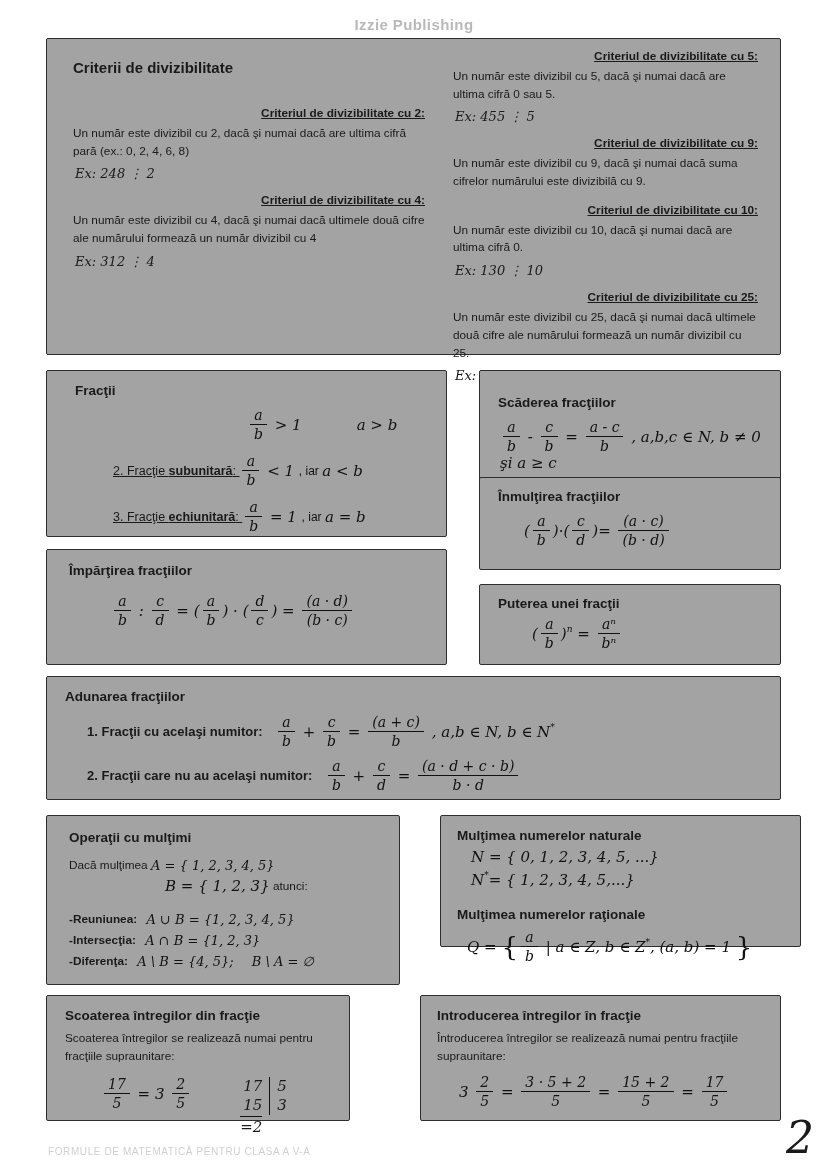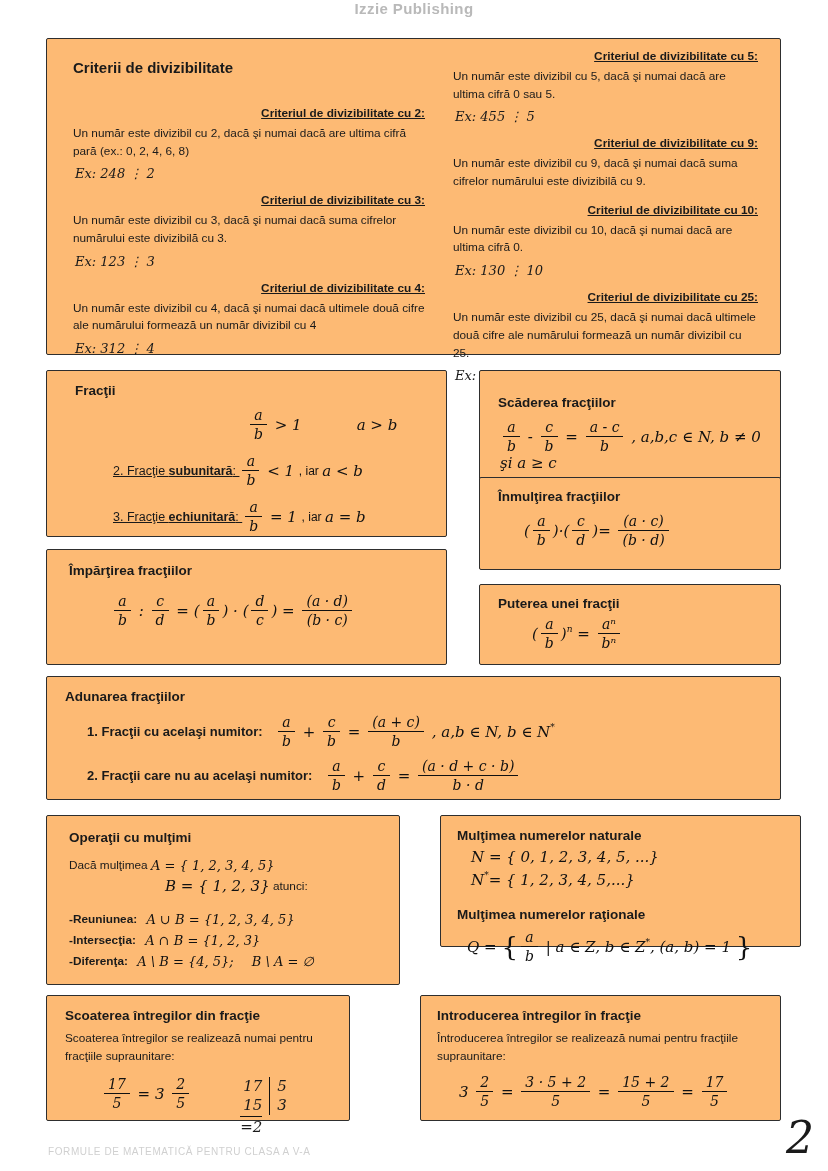--- a/index.html
+++ b/index.html
@@ -1,25 +1,25 @@
 <!DOCTYPE html>
 <html><head>
 <meta charset="utf-8">
 <style>
   html,body { margin:0; padding:0; background:#ffffff; }
   .page {
     position:relative; width:828px; height:1171px; background:#fff;
     font-family:"Liberation Sans", sans-serif; color:#1a1a1a; overflow:hidden;
   }
   .header {
-    position:absolute; top:0; left:0; width:100%; text-align:center;
+    position:absolute; top:16px; left:0; width:100%; text-align:center;
     font-size:15px; font-weight:bold; color:#b9b9b9; letter-spacing:.4px;
   }
   .box {
-    position:absolute; box-sizing:border-box; background:#fdba74;
+    position:absolute; box-sizing:border-box; background:#a3a3a3;
     border:1.6px solid #2e2e2e; border-radius:2px;
   }
   
   .box-div { left:46px; top:38px; width:735px; height:317px; display:flex; padding:10px 22px 8px 26px; }
   .col-left { width:352px; padding-right:14px; }
   .col-right { flex:1; padding-left:14px; }
   .main-title { font-size:15px; font-weight:bold; margin:10px 0 30px 0; }
   .rule { margin-bottom:12px; }
   .rule-h { font-size:11.8px; font-weight:bold; text-decoration:underline; margin-bottom:5px;text-align:right; }
   .rule-b { font-size:11.8px; line-height:1.5; }
@@ -99,25 +99,20 @@
   <div class="header">Izzie Publishing</div>
 
   <section class="box box-div">
     <div class="col-left">
       <div class="main-title">Criterii de divizibilitate</div>
 
       <div class="rule">
         <div class="rule-h">Criteriul de divizibilitate cu 2:</div>
         <div class="rule-b">Un număr este divizibil cu 2, dacă şi numai dacă are ultima cifră pară (ex.: 0, 2, 4, 6, 8)</div>
         <div class="rule-ex">Ex: 248 ⋮ 2</div>
-      </div>
-      <div class="rule">
-        <div class="rule-h">Criteriul de divizibilitate cu 3:</div>
-        <div class="rule-b">Un număr este divizibil cu 3, dacă şi numai dacă suma cifrelor numărului este divizibilă cu 3.</div>
-        <div class="rule-ex">Ex: 123 ⋮ 3</div>
       </div>
       <div class="rule">
         <div class="rule-h">Criteriul de divizibilitate cu 4:</div>
         <div class="rule-b">Un număr este divizibil cu 4, dacă şi numai dacă ultimele două cifre ale numărului formează un număr divizibil cu 4</div>
         <div class="rule-ex">Ex: 312 ⋮ 4</div>
       </div>
     </div>
 
     <div class="col-right">
       <div class="rule">

